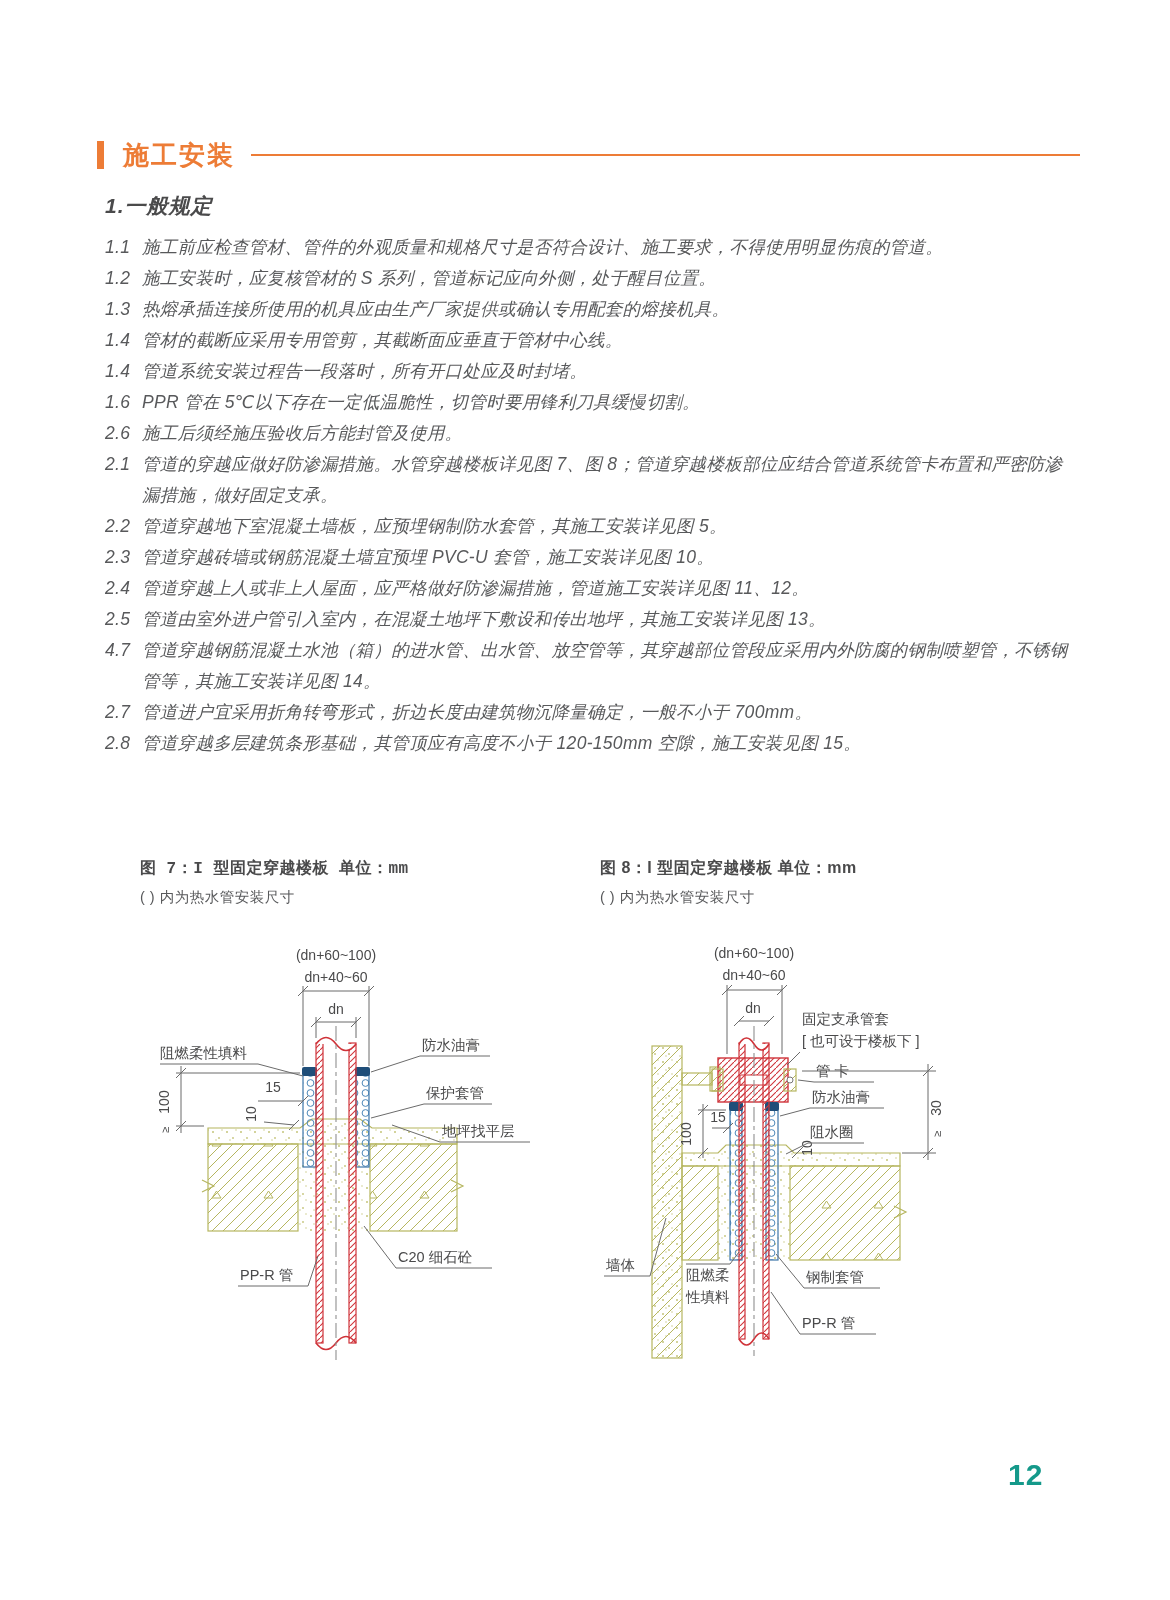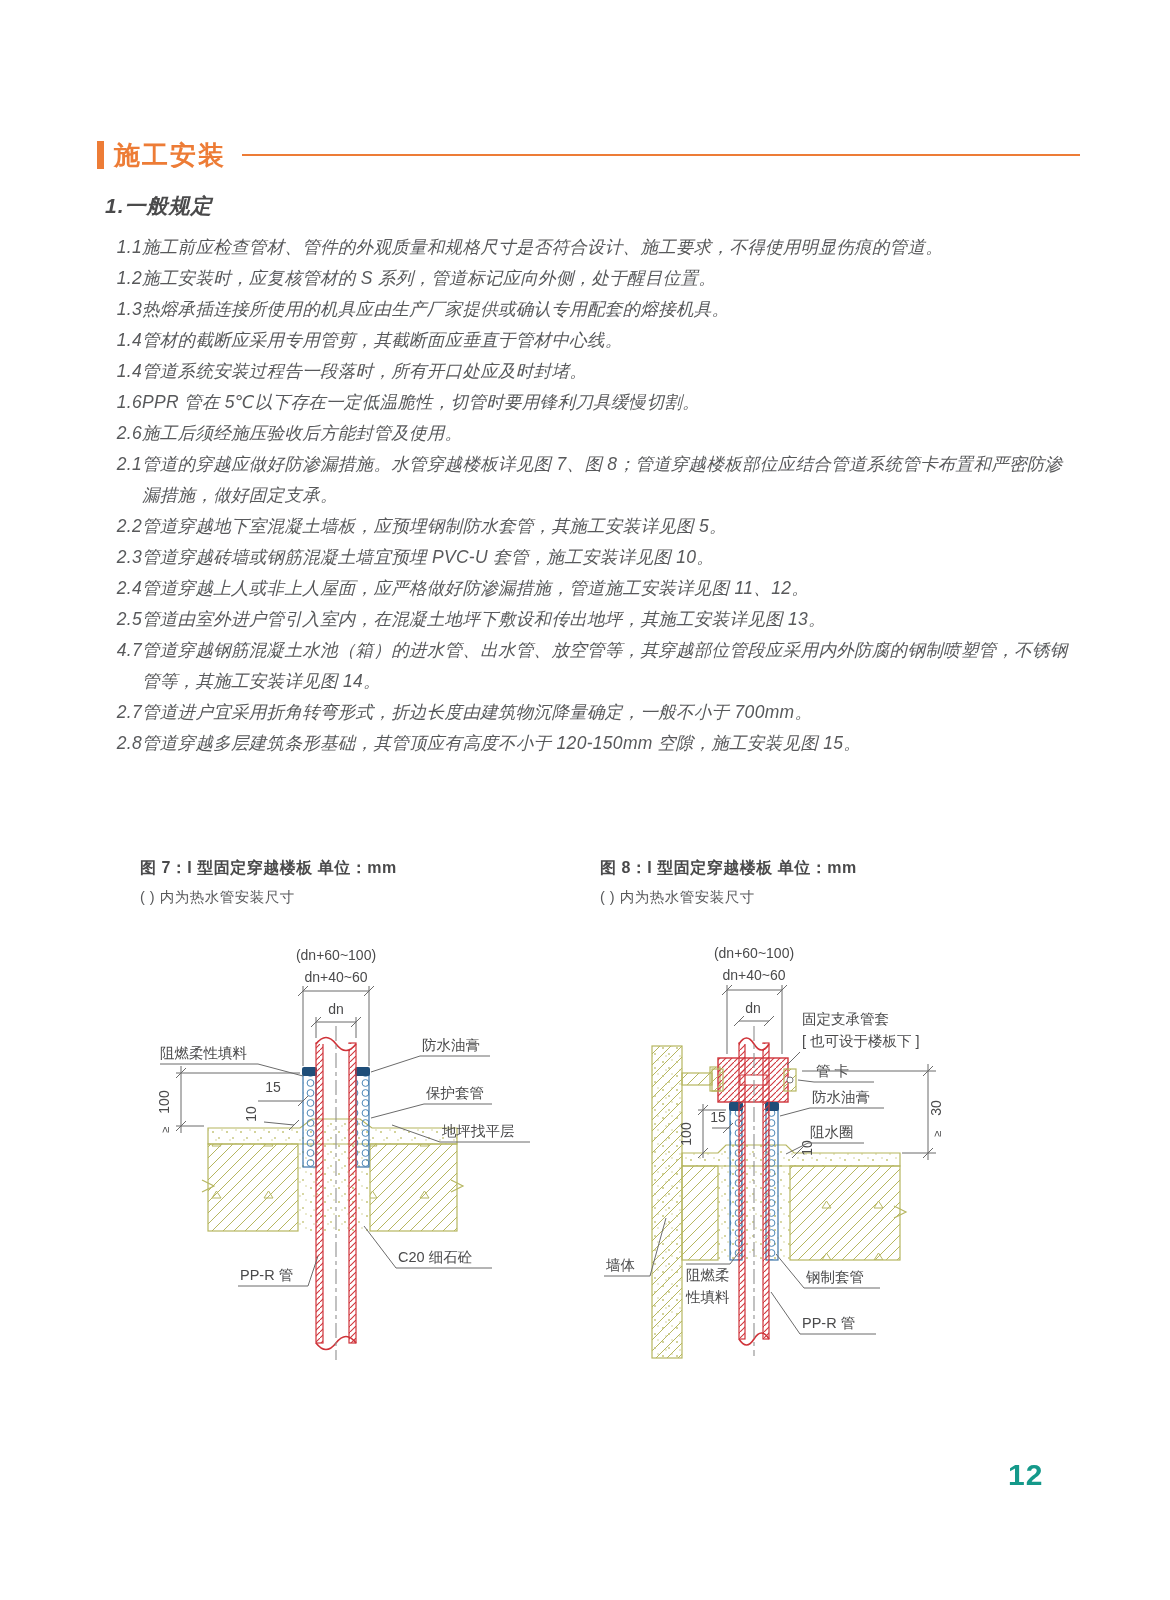--- a/index.html
+++ b/index.html
@@ -1,28 +1,28 @@
 <!DOCTYPE html>
 <html><head>
 <meta charset="utf-8">
 <style>
   html,body{margin:0;padding:0;background:#e8e8e8;}
   #page{position:relative;width:1170px;height:1600px;background:#ffffff;margin:0 auto;
         font-family:"Liberation Sans","DejaVu Sans",sans-serif;color:#58595b;overflow:hidden;}
   
   .hdr{position:absolute;left:97px;top:138px;width:983px;height:34px;display:flex;align-items:center;}
   .hdr-bar{width:7px;height:28px;background:#ed7c36;margin-right:10px;}
-  .hdr-title{color:#ed7c36;font-size:26px;font-weight:bold;letter-spacing:2px;white-space:nowrap;}
+  .hdr-title{color:#ed7c36;font-size:26px;font-weight:bold;letter-spacing:2px;white-space:nowrap;margin-left:9px;}
   .hdr-rule{flex:1;height:2px;background:#ed7c36;margin-left:16px;}
   
   .content{position:absolute;left:105px;top:192px;width:975px;font-style:italic;}
   h2.sec{font-size:21px;color:#4a4a4b;margin:0 0 12px 0;font-weight:bold;letter-spacing:1px;}
   h2.sec2{margin-top:26px;}
   .para{display:flex;font-size:17.5px;line-height:31px;letter-spacing:.3px;color:#58595b;}
-  .para .num{flex:0 0 37px;text-align:right;}
+  .para .num{flex:0 0 37px;}
   .para .txt{flex:1;}
   
   .figcap{position:absolute;font-size:16px;font-weight:bold;color:#4a4a4b;letter-spacing:.5px;}
   .figsub{position:absolute;font-size:14.5px;color:#58595b;letter-spacing:.5px;}
   
   .fig{position:absolute;}
   svg text{font-family:"Liberation Sans","DejaVu Sans",sans-serif;fill:#4a4a4b;font-size:14.5px;}
   svg text.dim{font-size:14px;}
   svg text.sm{font-size:11px;}
   .pagenum{position:absolute;left:1008px;top:1458px;font-size:30px;font-weight:bold;color:#14998a;letter-spacing:1px;}
@@ -96,21 +96,21 @@
     <div class="para">
         <span class="num">2.7</span>
         <span class="txt">管道进户宜采用折角转弯形式，折边长度由建筑物沉降量确定，一般不小于 700mm。</span>
       </div>
     <div class="para">
         <span class="num">2.8</span>
         <span class="txt">管道穿越多层建筑条形基础，其管顶应有高度不小于 120-150mm 空隙，施工安装见图 15。</span>
       </div>
   </div>
 
-  <div class="figcap" style="left:140px;top:858px;">图 7：I 型固定穿越楼板  单位：mm</div>
+  <div class="figcap" style="left:140px;top:858px;font-family:Liberation Mono, monospace;">图 7：I 型固定穿越楼板  单位：mm</div>
   <div class="figsub" style="left:140px;top:888px;">( ) 内为热水管安装尺寸</div>
   <div class="figcap" style="left:600px;top:858px;">图 8：I 型固定穿越楼板  单位：mm</div>
   <div class="figsub" style="left:600px;top:888px;">( ) 内为热水管安装尺寸</div>
 
   <svg class="fig" style="left:140px;top:918px;" width="420" height="452" viewBox="0 0 420 452">
     <defs>
       <pattern id="hatchA" patternUnits="userSpaceOnUse" width="11" height="11">
         <path d="M0,11 L11,0" stroke="#b6b65f" stroke-width="1"></path>
       </pattern>
       <pattern id="dotsA" patternUnits="userSpaceOnUse" width="14" height="14">

